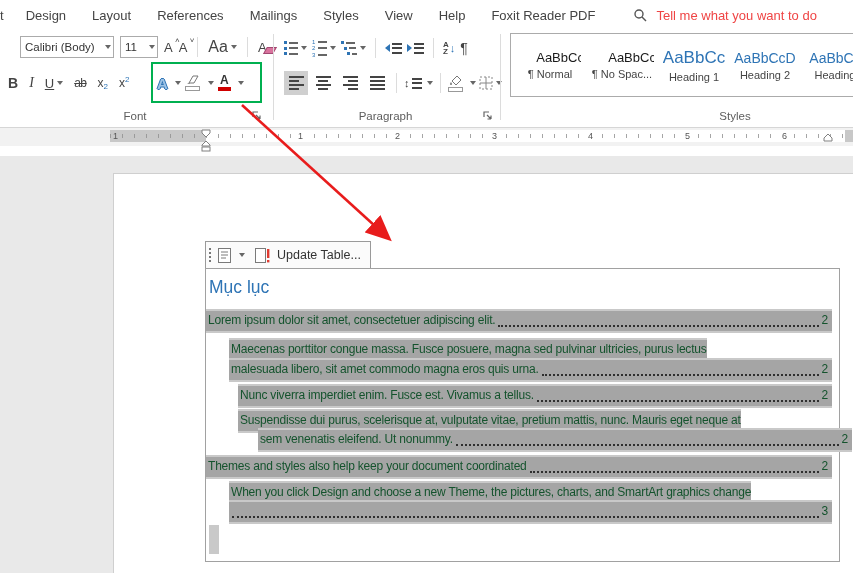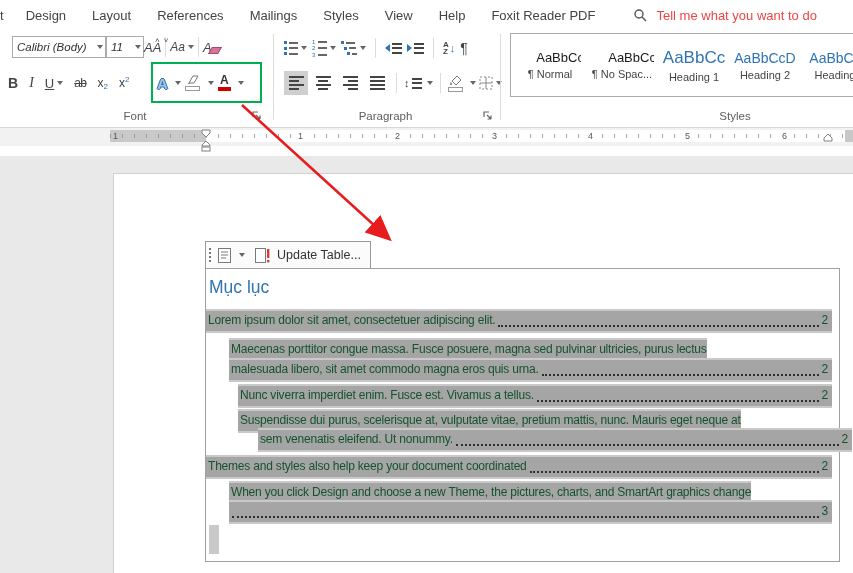--- a/index.html
+++ b/index.html
@@ -121,39 +121,39 @@
       <svg width="14" height="14" viewBox="0 0 14 14">
           <circle cx="6" cy="6" r="4" fill="none" stroke="#555" stroke-width="1.4"></circle>
           <line x1="9" y1="9" x2="13" y2="13" stroke="#555" stroke-width="1.4"></line>
         </svg>
       <span>Tell me what you want to do</span>
     </div>
   </div>
 
   <div class="ribbon">
 
-    <div class="rrow" style="left:12px;top:6px;height:22px;gap:0;font-style:italic;">
+    <div class="rrow" style="left:20px;top:6px;height:22px;gap:6px;">
       <div class="combo fontname">
         <span style="white-space:nowrap;overflow:hidden;">Calibri (Body)</span>
         <span class="caret"></span>
       </div>
       <div class="combo fontsize">
         <span>11</span>
         <span class="caret"></span>
       </div>
       <span class="rbtn growA">
           <span>A</span>
           <span class="tc">˄</span>
         </span>
       <span class="rbtn growA">
           <span>A</span>
           <span class="tc">˅</span>
         </span>
       <span class="minisep"></span>
-      <span class="rbtn" style="font-size:12px;justify-content:space-between;">
+      <span class="rbtn" style="font-size:16px;justify-content:space-between;">
           <span>Aa</span>
           <span class="caret"></span>
         </span>
       <span class="minisep"></span>
       <span class="rbtn clrA">
           <span>A</span>
           <i class="er"></i>
         </span>
     </div>
 

